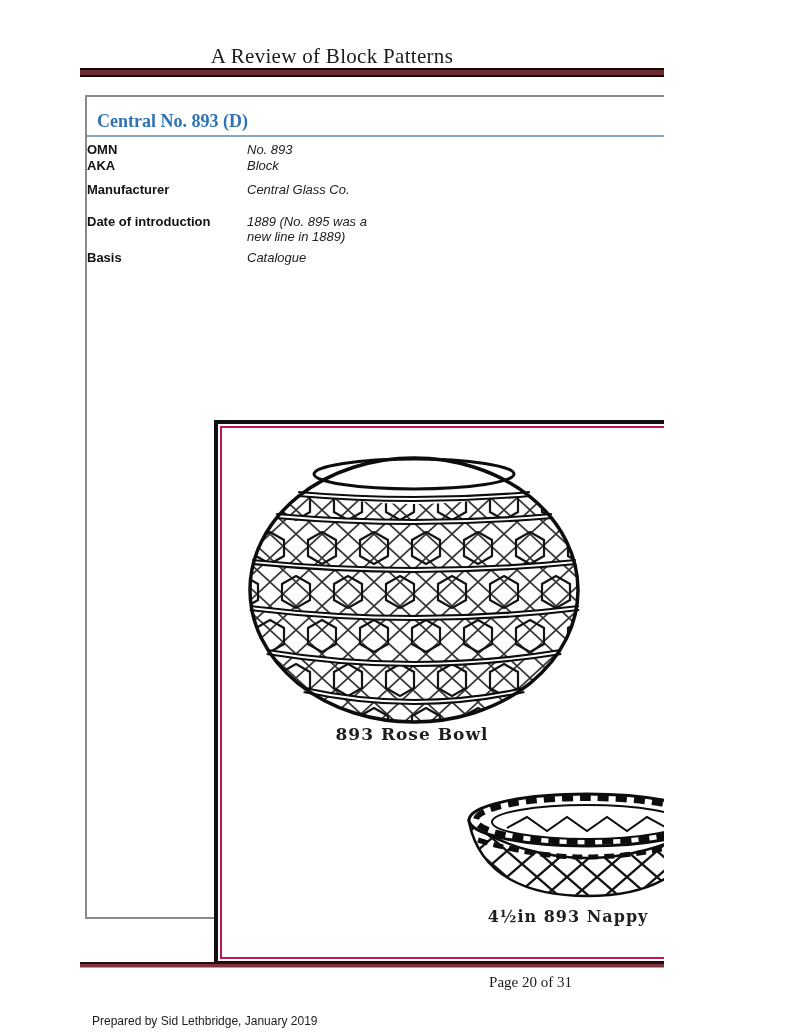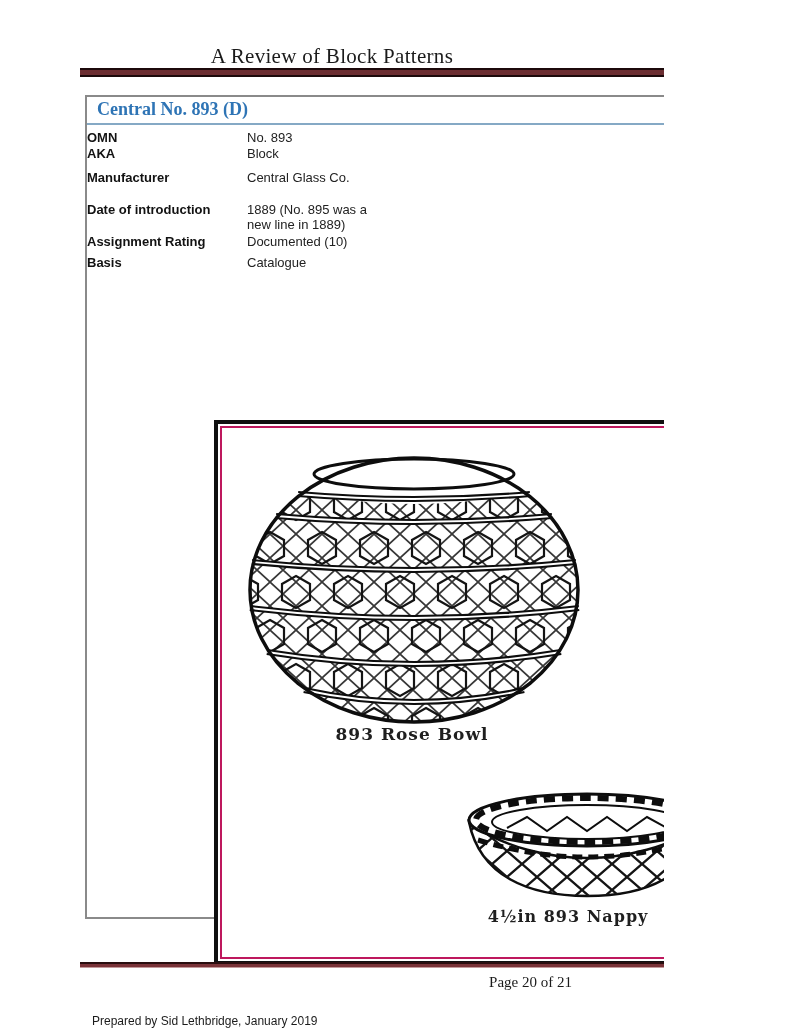--- a/index.html
+++ b/index.html
@@ -20,29 +20,29 @@
     background:#6b2d31;
     border-top:2px solid #1c090b; border-bottom:2px solid #1c090b;
   }
 
   
   .card {
     position:absolute; left:85px; top:95px; width:631px; height:824px;
     border:2px solid #8a8a8a; background:#ffffff;
   }
   .card-heading {
-    padding:2px 10px 3px 10px;
+    padding:14px 10px 3px 10px;
     font-family:"Liberation Serif", serif; font-weight:700;
     font-size:18px; color:#2E74B5;
     border-bottom:2px solid #85a9c5;
   }
   .fields { }
   .field-row { display:flex; font-size:13px; line-height:15px; }
   .field-label { width:160px; font-weight:700; color:#121212; }
-  .field-value { width:140px; color:#222222; }
+  .field-value { width:140px; color:#222222;font-style:italic; }
 
   
   .img-frame {
     position:absolute; left:127px; top:323px; width:545px; height:545px;
     border:4px solid #101010; background:#ffffff;
   }
   .img-frame-inner {
     position:absolute; inset:2px; border:2px solid #be185d; background:#ffffff;
   }
   .rose-bowl-svg { position:absolute; left:22px; top:10px; }
@@ -90,24 +90,20 @@
         <div class="field-label">AKA</div>
         <div class="field-value">Block</div>
       </div>
       <div class="field-row" style="margin-top:9px">
         <div class="field-label">Manufacturer</div>
         <div class="field-value">Central Glass Co.</div>
       </div>
       <div class="field-row" style="margin-top:17px">
         <div class="field-label">Date of introduction</div>
         <div class="field-value">1889 (No. 895 was a new line in 1889)</div>
-      </div>
-      <div class="field-row" style="margin-top:2px">
-        <div class="field-label">Assignment Rating</div>
-        <div class="field-value">Documented (10)</div>
       </div>
       <div class="field-row" style="margin-top:6px">
         <div class="field-label">Basis</div>
         <div class="field-value">Catalogue</div>
       </div>
     </div>
 
     <div class="img-frame">
       <div class="img-frame-inner">
 
@@ -176,15 +172,15 @@
           </g>
         </svg>
         <div class="fig-caption caption-nappy">4½in 893 Nappy</div>
 
       </div>
     </div>
   </div>
 
   <div class="footer-rule"></div>
   <div class="footer-left">Prepared by Sid Lethbridge, January 2019</div>
-  <div class="footer-right">Page 20 of 21</div>
+  <div class="footer-right">Page 20 of 31</div>
 
 </div>
 
 </body></html>

